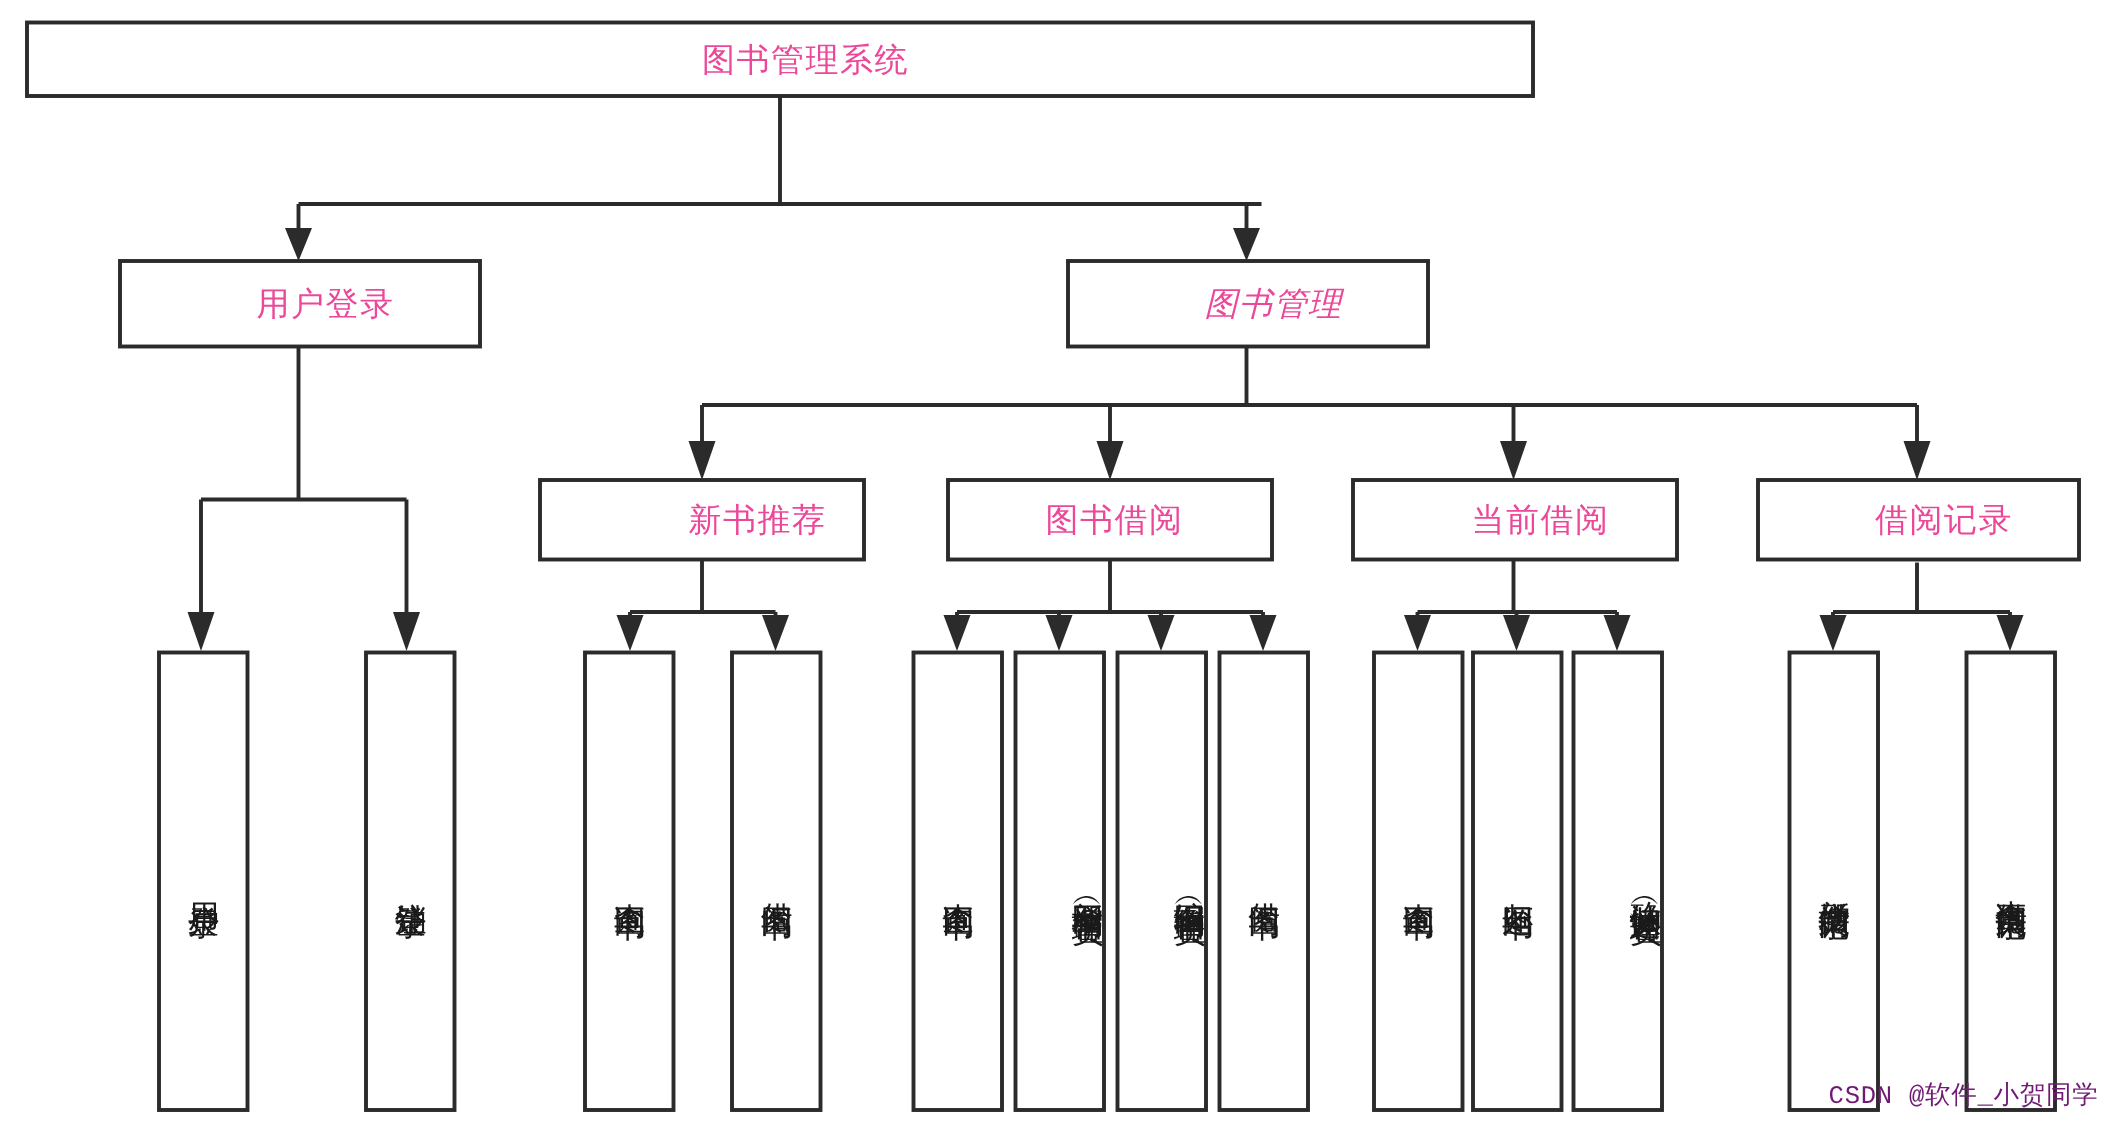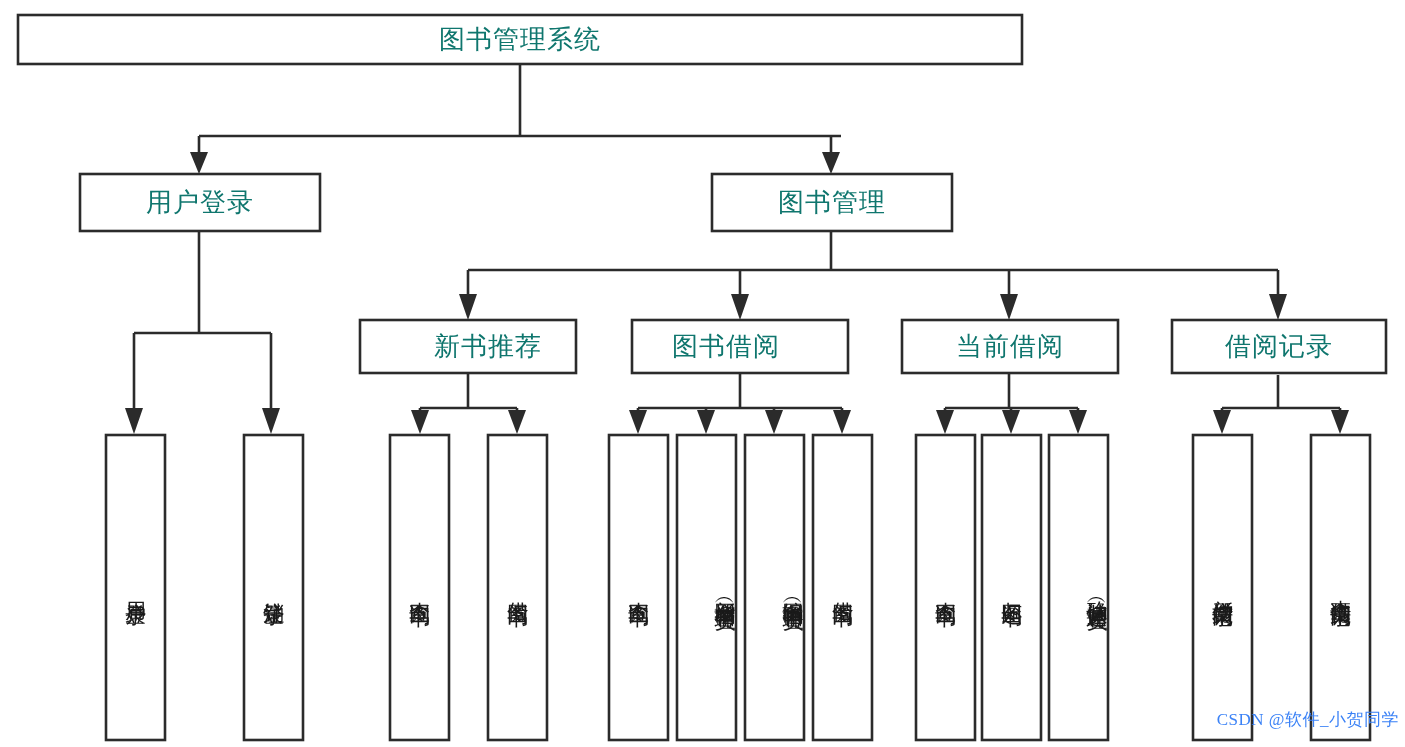--- a/index.html
+++ b/index.html
@@ -54,33 +54,34 @@
     color: #1a1a1a;
     white-space: nowrap;
     pointer-events: none;
   }
   .hlabel-wrap {
     position: absolute;
     display: flex;
     align-items: center;
     justify-content: center;
     font-family: "DejaVu Sans", "Liberation Sans", sans-serif;
-    font-size: 26px;
+    font-size: 22px;
     letter-spacing: 1px;
-    color: #0f766e;
+    color: #ec4899;
     white-space: nowrap;
     pointer-events: none;
+    padding-left: 17px;
   }
   #watermark {
     position: absolute;
     right: 6px;
-    bottom: 16px;
-    font-family: Liberation Serif, serif;
+    bottom: 6px;
+    font-family: Liberation Mono, monospace;
     font-size: 17px;
-    color: #3b82f6;
+    color: #701a75;
     letter-spacing: 0.5px;
     white-space: nowrap;
     pointer-events: none;
   }
 </style>
 </head>
 <body>
 
 <div id="diagram-root">
 
@@ -175,21 +176,21 @@
       <rect class="node-box" x="1049" y="435" width="59" height="305"></rect>
 
       <rect class="node-box" x="1193" y="435" width="59" height="305"></rect>
       <rect class="node-box" x="1311" y="435" width="59" height="305"></rect>
     </g>
   </svg>
 
   <div class="hlabel-wrap" style="left:18px; top:15px; width:1004px; height:49px;">图书管理系统</div>
 
   <div class="hlabel-wrap" style="left:80px; top:174px; width:240px; height:57px;">用户登录</div>
-  <div class="hlabel-wrap" style="left:712px; top:174px; width:240px; height:57px;">图书管理</div>
+  <div class="hlabel-wrap" style="left:712px; top:174px; width:240px; height:57px;font-style:italic;">图书管理</div>
 
   <div class="hlabel-wrap" style="left:360px; top:320px; width:256px; height:53px;">新书推荐</div>
   <div class="hlabel-wrap" style="left:632px; top:320px; width:188px; height:53px;">图书借阅</div>
   <div class="hlabel-wrap" style="left:1172px; top:320px; width:214px; height:53px;">借阅记录</div>
   <div class="hlabel-wrap" style="left:902px; top:320px; width:216px; height:53px;">当前借阅</div>
 
   <div class="vlabel-wrap" style="left:106px; top:435px; width:59px; height:305px;">用户登录</div>
   <div class="vlabel-wrap" style="left:244px; top:435px; width:59px; height:305px;">注销登录</div>
 
   <div class="vlabel-wrap" style="left:390px; top:435px; width:59px; height:305px;">查询图书</div>

